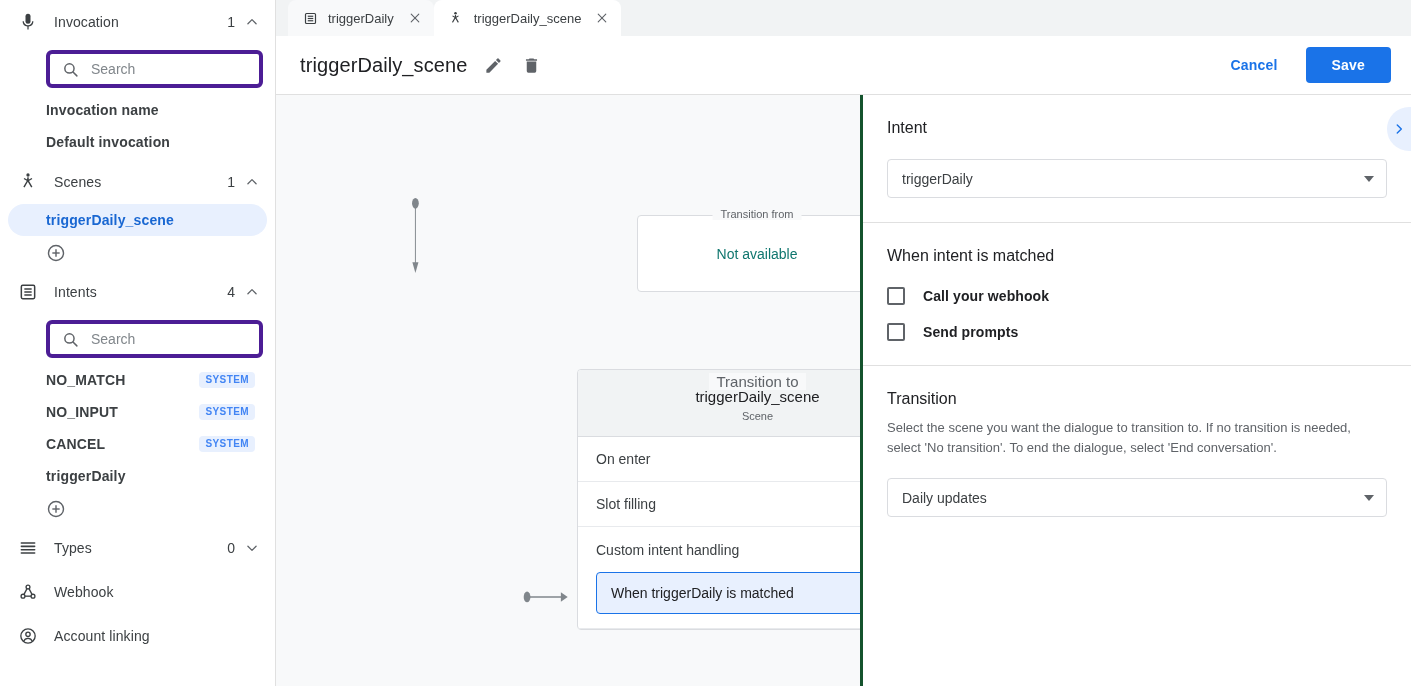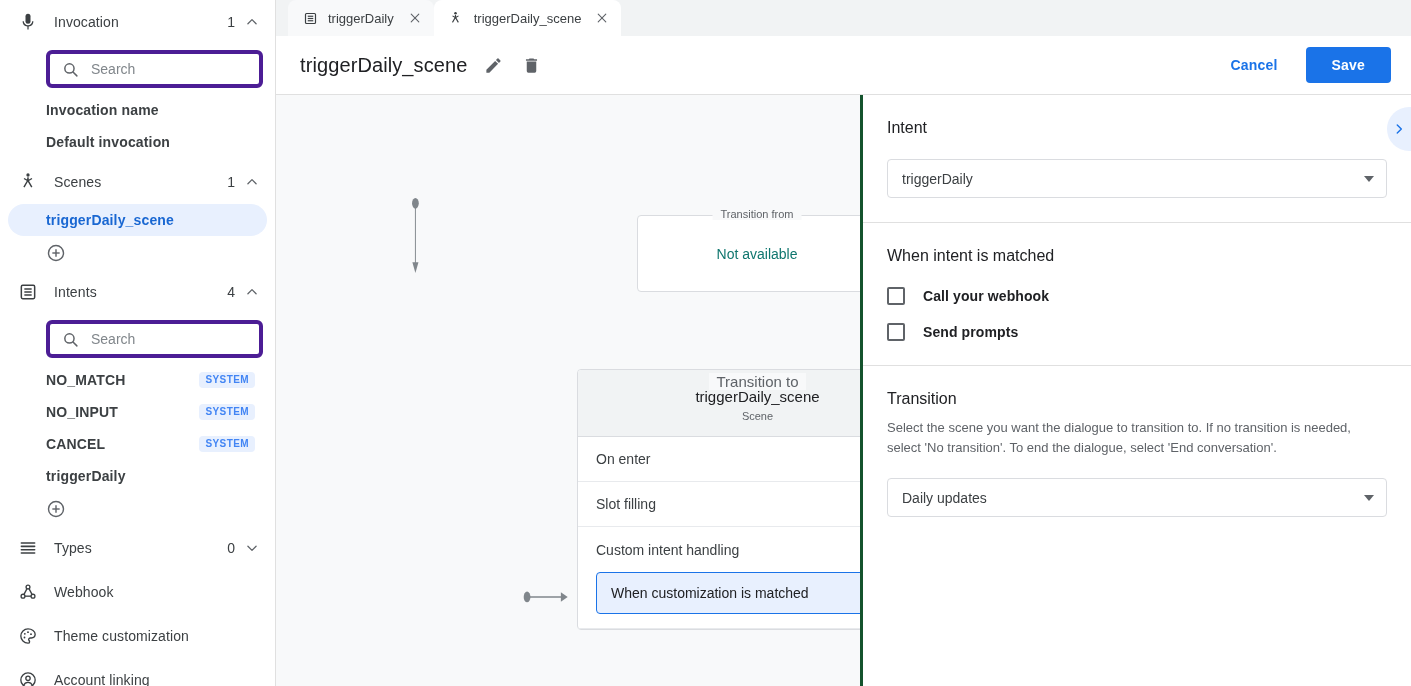--- a/index.html
+++ b/index.html
@@ -363,32 +363,20 @@
             <line x1="10.8" y1="8" x2="7.2" y2="14.9"></line>
             <line x1="13.2" y1="8" x2="16.8" y2="14.9"></line>
             <line x1="8.3" y1="17" x2="15.7" y2="17"></line>
           </svg>
       </span>
       <span class="nav-label">Webhook</span>
     </div>
     <div class="nav-section-header">
       <span class="nav-icon">
         <svg width="20" height="20" viewBox="0 0 24 24" fill="none" stroke="currentColor" stroke-width="1.6">
-            <path d="M12 3.4a8.6 8.6 0 1 0 0 17.2c1.3 0 1.9-.9 1.9-1.8 0-.6-.3-1-.6-1.4-.3-.4-.5-.7-.5-1.2 0-1 .8-1.8 1.8-1.8h1.4A4.6 4.6 0 0 0 20.6 10c0-3.7-3.9-6.6-8.6-6.6z"></path>
-            <circle cx="8.2" cy="9.4" r="1.1" fill="currentColor" stroke="none"></circle>
-            <circle cx="12" cy="7.4" r="1.1" fill="currentColor" stroke="none"></circle>
-            <circle cx="15.6" cy="9.8" r="1.1" fill="currentColor" stroke="none"></circle>
-            <circle cx="7.8" cy="13.8" r="1.1" fill="currentColor" stroke="none"></circle>
-          </svg>
-      </span>
-      <span class="nav-label">Theme customization</span>
-    </div>
-    <div class="nav-section-header">
-      <span class="nav-icon">
-        <svg width="20" height="20" viewBox="0 0 24 24" fill="none" stroke="currentColor" stroke-width="1.6">
             <circle cx="12" cy="12" r="8.6"></circle>
             <circle cx="12" cy="10" r="2.6"></circle>
             <path d="M6.8 18.4a5.6 5.6 0 0 1 10.4 0"></path>
           </svg>
       </span>
       <span class="nav-label">Account linking</span>
     </div>
 
   </aside>
 
@@ -485,21 +473,21 @@
             <span class="sr-label">Slot filling</span>
 
           </div>
 
           <div class="scene-block">
             <div class="scene-row">
               <span class="sr-label">Custom intent handling</span>
 
             </div>
             <div class="handler-chip">
-              <span>When customization is matched</span>
+              <span>When triggerDaily is matched</span>
             </div>
           </div>
 
         </div>
 
       </div>
 
       <aside class="rightpanel">
 
         <div class="panel-toggle">

